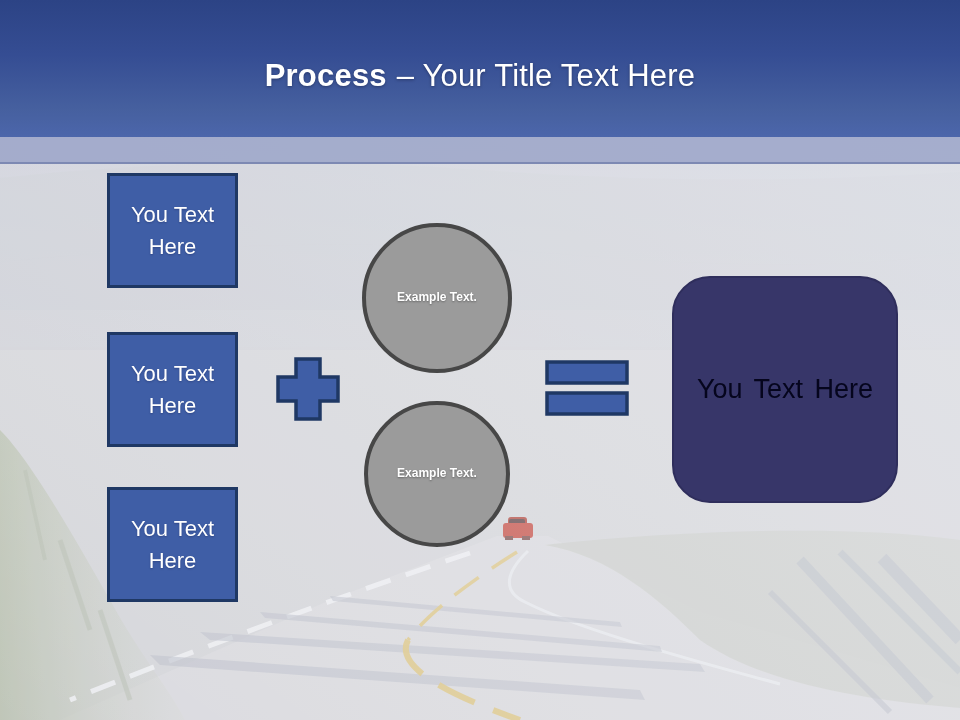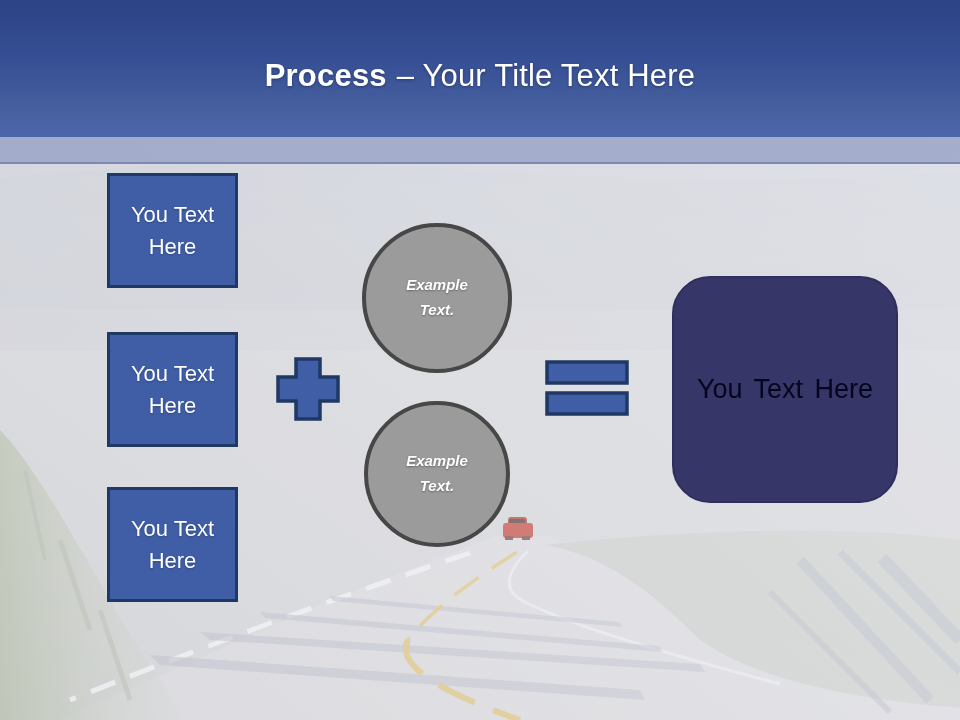--- a/index.html
+++ b/index.html
@@ -33,21 +33,21 @@
     left:107px;width:131px;height:115px;
     background:#3f5ea6;border:3px solid #1f3864;
     display:flex;align-items:center;justify-content:center;text-align:center;
     color:#fff;font-size:22px;line-height:1.45;
     text-shadow:0 1px 2px rgba(0,0,40,.25);
     padding:0 8px;
   }
   .circle{
     background:#9b9b9b;border:4px solid #474747;border-radius:50%;
     display:flex;align-items:center;justify-content:center;text-align:center;
-    color:#fff;font-size:15px;font-weight:700;font-style:italic;line-height:1.65;
+    color:#fff;font-size:12px;font-weight:700;line-height:1.65;
     text-shadow:0 1px 2px rgba(0,0,0,.35);
   }
   .circle span{display:inline-block;max-width:86px;}
   .circle-1{left:362px;top:223px;width:150px;height:150px;}
   .circle-2{left:364px;top:401px;width:146px;height:146px;}
   .plus-wrap{left:276px;top:357px;width:64px;height:64px;}
   .equals-wrap{left:545px;top:360px;width:86px;height:56px;}
   .result-box{
     left:672px;top:276px;width:226px;height:227px;
     background:#373669;border:2px solid #2f2e5c;border-radius:38px;

